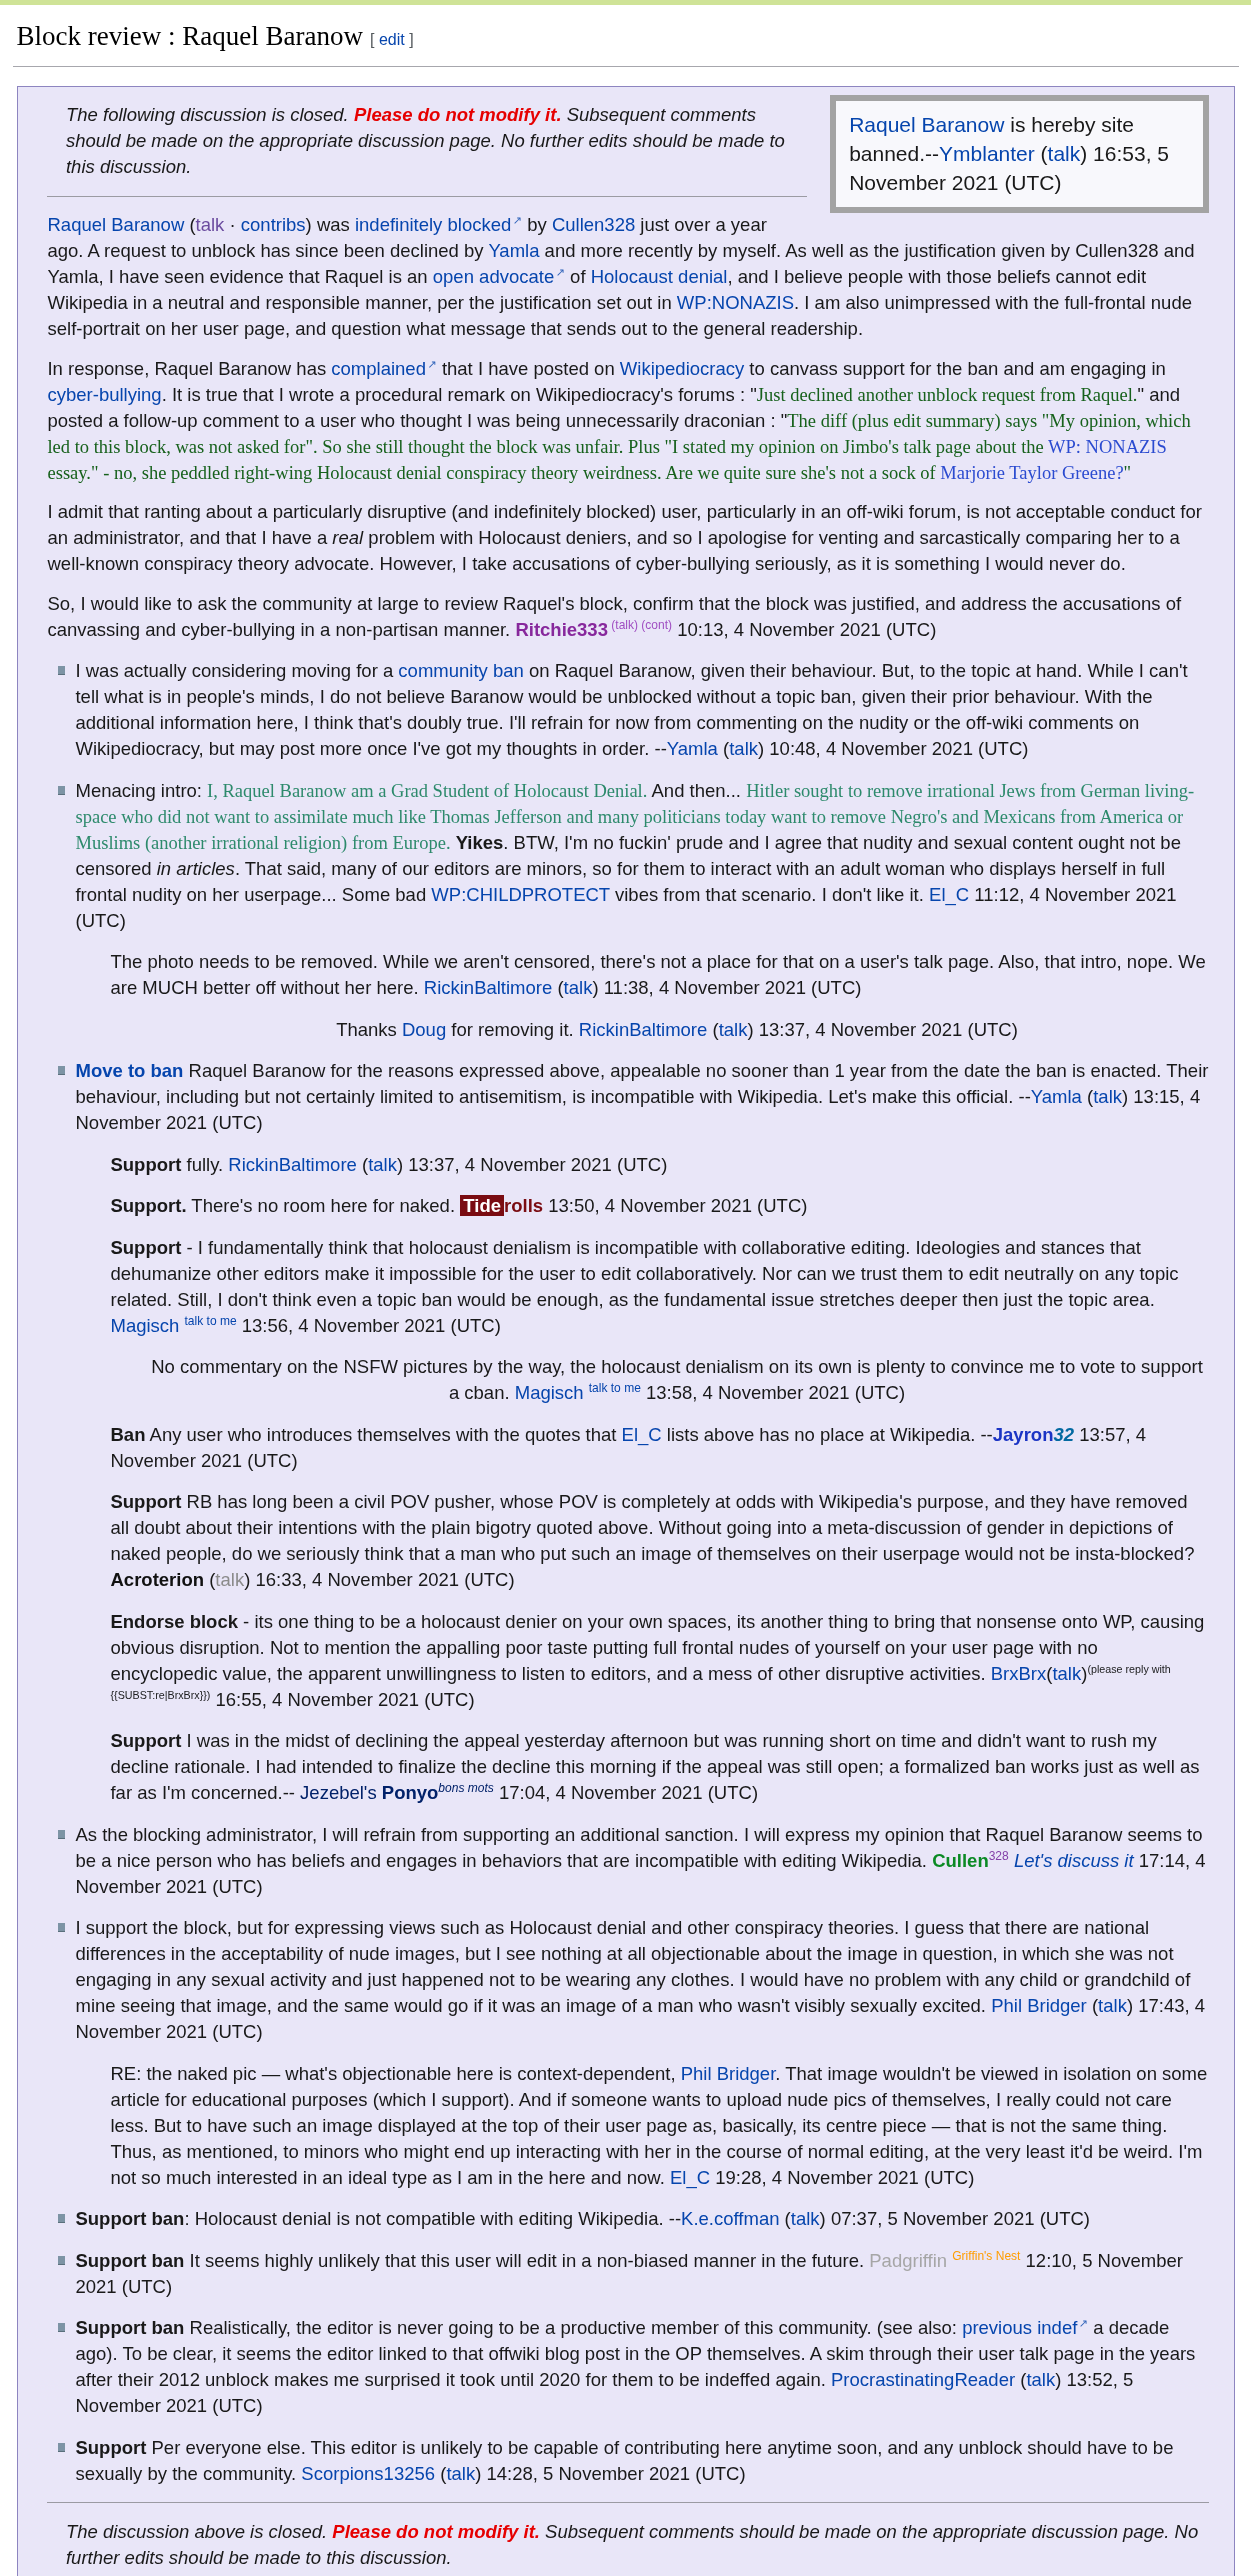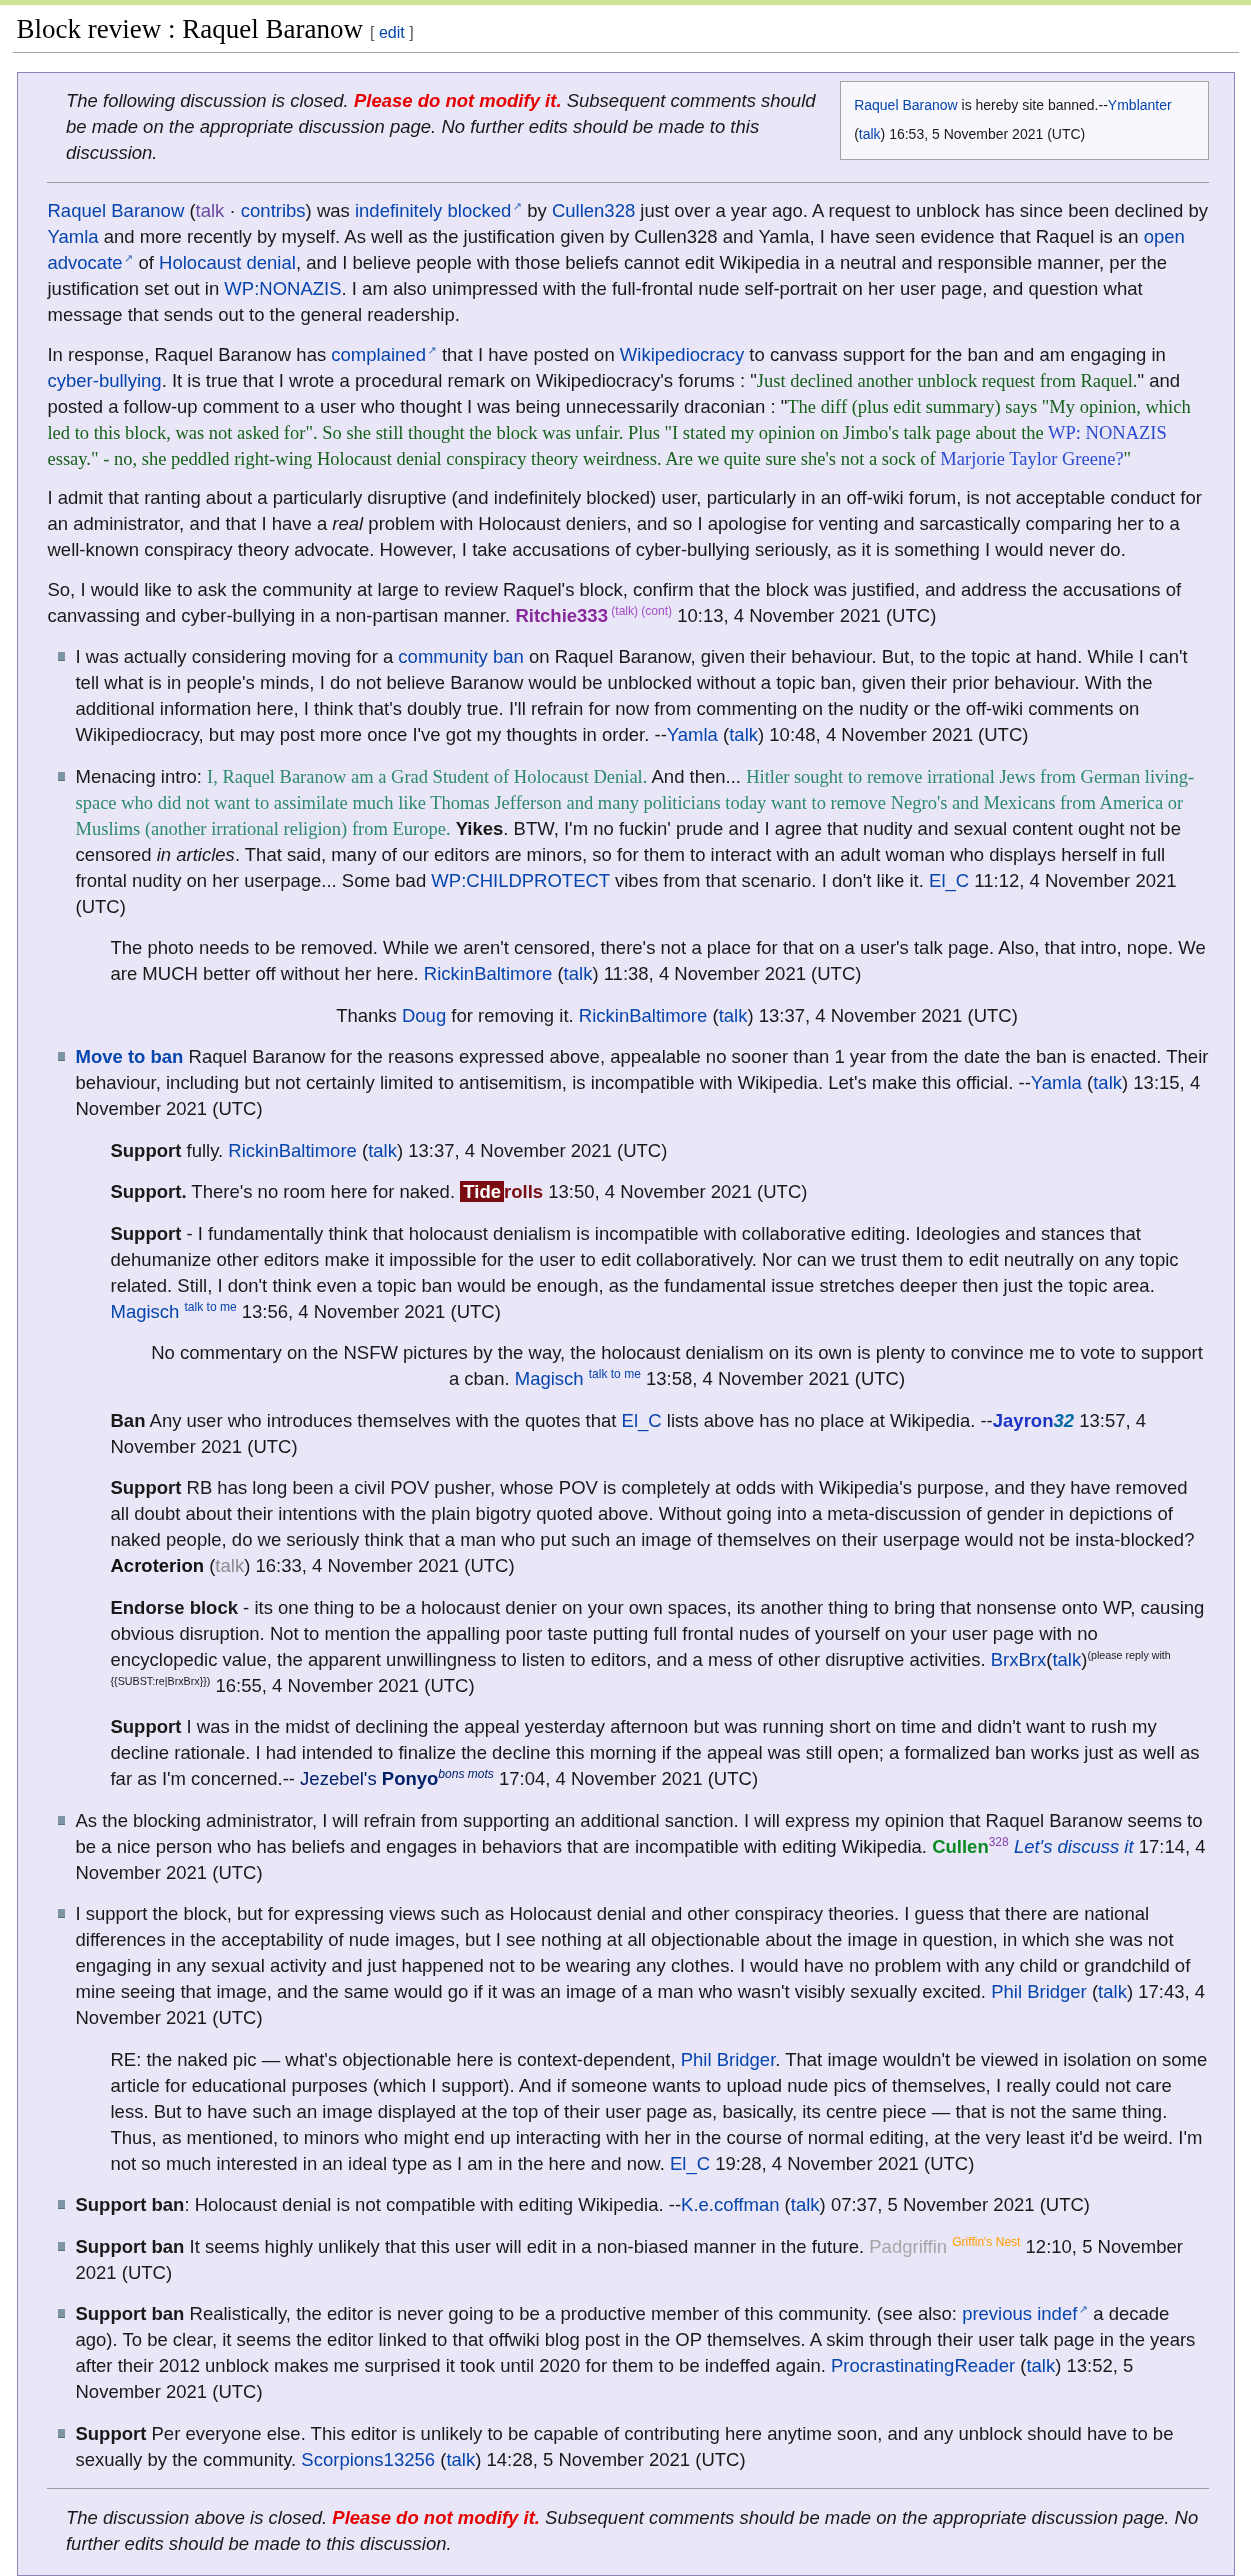--- a/index.html
+++ b/index.html
@@ -1,24 +1,24 @@
 <!DOCTYPE html>
 <html style="font-size:8.2px"><head>
 <meta charset="utf-8">
 <style>
   html,body{margin:0;padding:0;background:#ffffff;}
   body{font-family:"Liberation Sans",sans-serif;font-size:18.5px;line-height:26px;color:#191919;width:1252px;}
   .topbar{height:5.2px;background:#cfe397;}
   .page{padding:0 13.4px;}
-  h1{font-family:"Liberation Serif",serif;font-weight:400;font-size:27px;line-height:32px;margin:8.2px 0 3.1px 3.1px;color:#000;}
+  h1{font-family:"Liberation Serif",serif;font-weight:400;font-size:27px;line-height:46px;margin:8.2px 0 3.1px 3.1px;color:#000;}
   .editsec{font-size:16px;font-family:"Liberation Sans",sans-serif;margin-left:7.2px;}
   .edb{color:#54595d;}
   .h1rule{border:0;border-top:1px solid #a7a7ad;margin:0 0 18.5px 0;}
   .archivebox{border:1px solid #8d85c0;background:#e9e6f8;margin:0 4.1px 15.5px 4.1px;padding:7.2px 25px 13.4px 29px;overflow:hidden;}
-  .resultbox{float:right;width:340px;background:#f8f8fc;border:1px solid #a3a3a3;padding:9.3px 13.4px;margin:1px 0 14.4px 23px;font-size:14px;line-height:29px;}
+  .resultbox{float:right;width:340px;background:#f8f8fc;border:6px solid #a3a3a3;padding:9.3px 13.4px;margin:1px 0 14.4px 23px;font-size:21px;line-height:29px;}
   .notice{font-style:italic;margin:8.2px 0 15.5px 18.5px;}
   .innerrule{border:0;border-top:1.5px solid #9b9ba3;margin:5.2px 0 15.5px 0;}
   p.para{margin:13.4px 0;}
   .row{position:relative;margin:15.5px 0;}
   .ind0{margin-left:28px;}
   .ind1{margin-left:63px;}
   .ind2{margin-left:98px;text-align:center;}
   .bullet{position:absolute;left:-17.5px;top:8.2px;width:7.2px;height:8.2px;background:#7d94a5;border-bottom:1.5px solid #5a707c;display:inline-block;}
   .closing{font-style:italic;margin:14.4px 0 5.2px 18.5px;}
   

